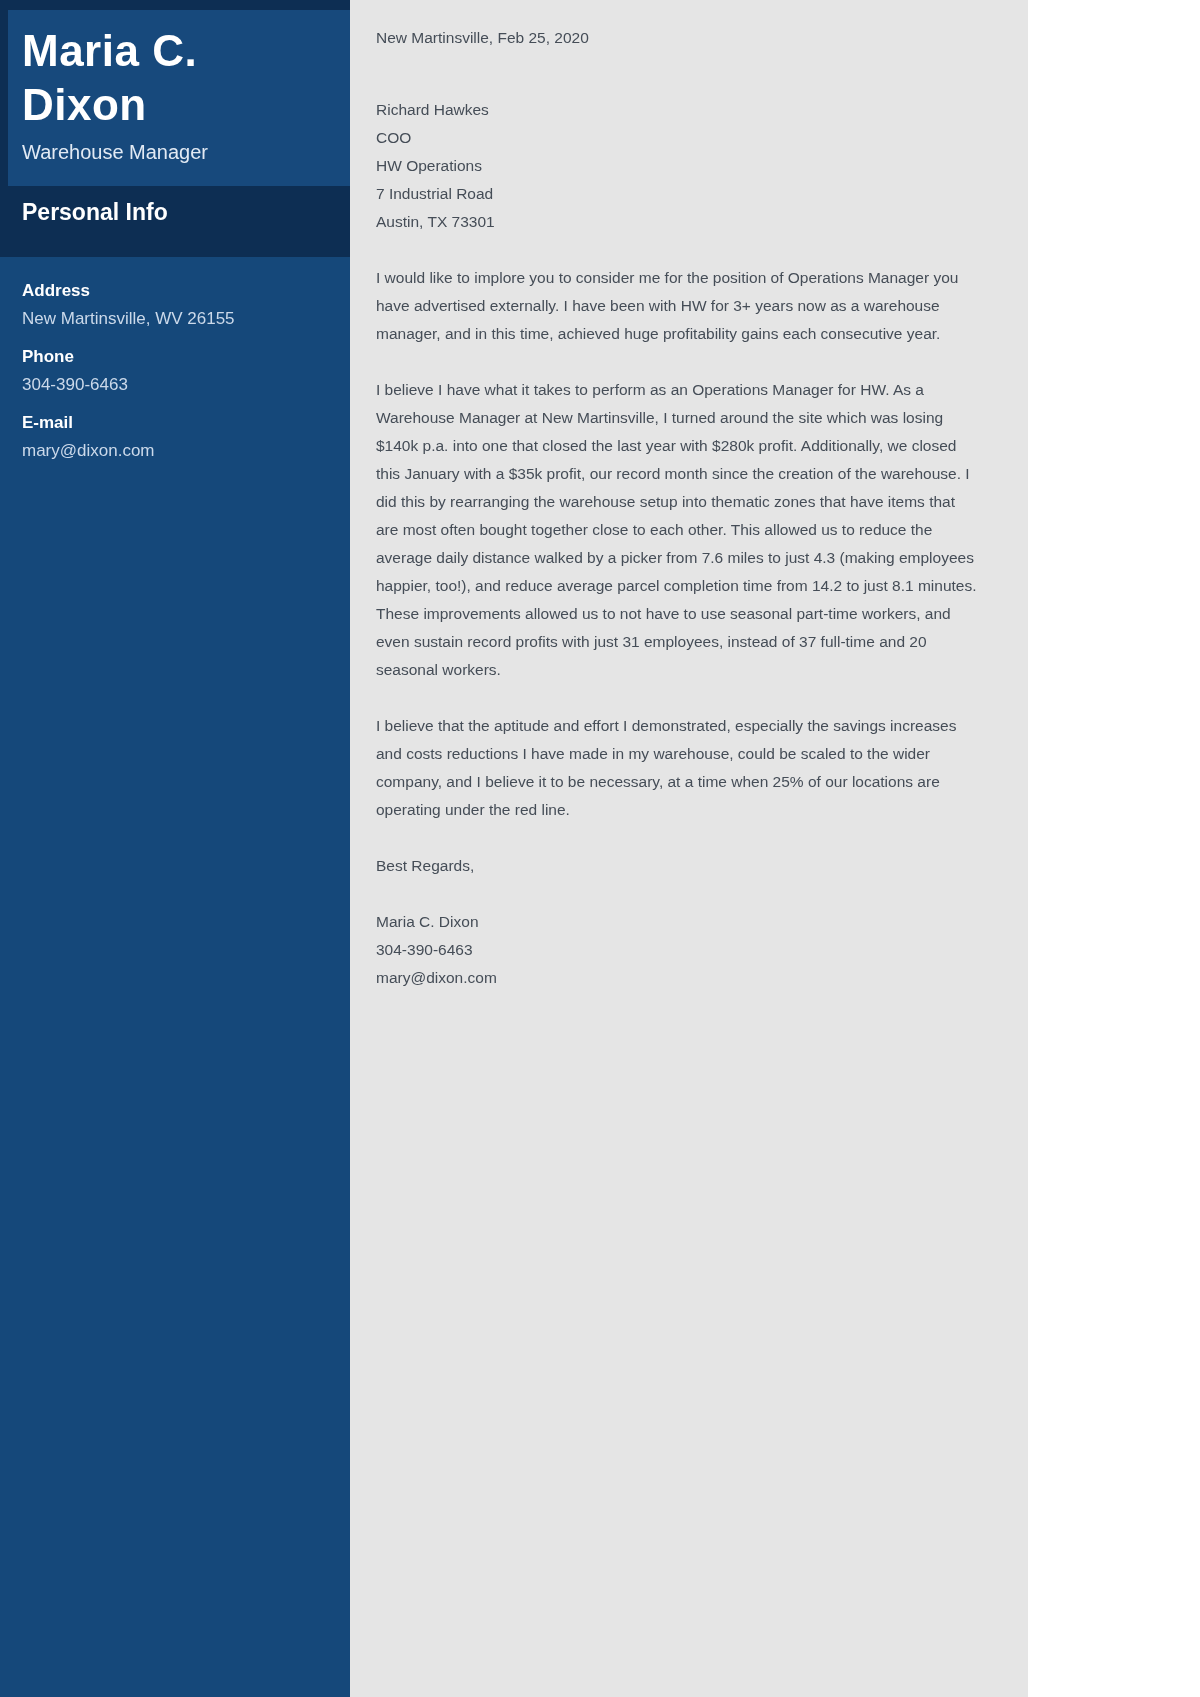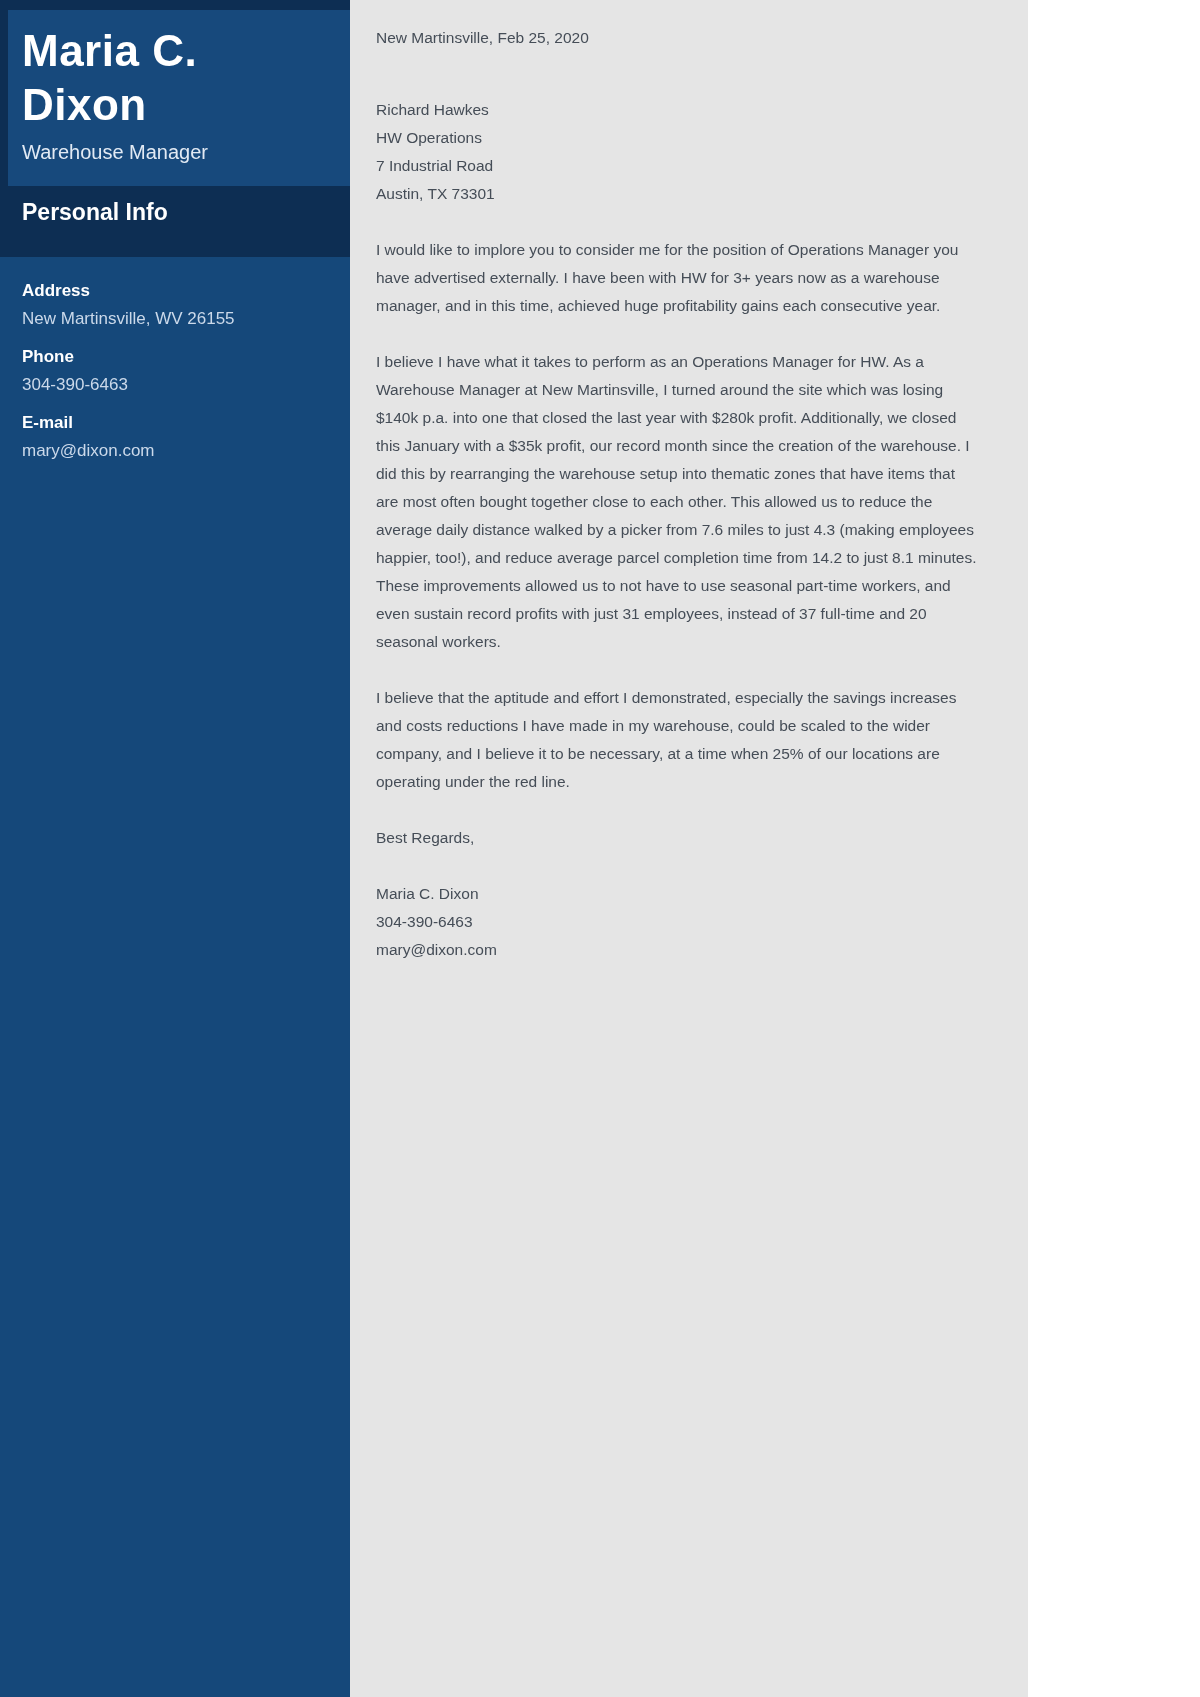--- a/index.html
+++ b/index.html
@@ -120,20 +120,21 @@
         <div class="info-line">mary@dixon.com</div>
       </div>
     </div>
   </aside>
 
   <main class="letter">
     <div class="dateline">New Martinsville, Feb 25, 2020</div>
 
     <div class="recipient-block">
       <div class="recipient-line">Richard Hawkes</div>
+      <div class="recipient-line">COO</div>
       <div class="recipient-line">HW Operations</div>
       <div class="recipient-line">7 Industrial Road</div>
       <div class="recipient-line">Austin, TX 73301</div>
     </div>
 
 
     <p class="para">I would like to implore you to consider me for the position of Operations Manager you have advertised externally. I have been with HW for 3+ years now as a warehouse manager, and in this time, achieved huge profitability gains each consecutive year.</p>
     <p class="para">I believe I have what it takes to perform as an Operations Manager for HW. As a Warehouse Manager at New Martinsville, I turned around the site which was losing $140k p.a. into one that closed the last year with $280k profit. Additionally, we closed this January with a $35k profit, our record month since the creation of the warehouse. I did this by rearranging the warehouse setup into thematic zones that have items that are most often bought together close to each other. This allowed us to reduce the average daily distance walked by a picker from 7.6 miles to just 4.3 (making employees happier, too!), and reduce average parcel completion time from 14.2 to just 8.1 minutes. These improvements allowed us to not have to use seasonal part-time workers, and even sustain record profits with just 31 employees, instead of 37 full-time and 20 seasonal workers.</p>
     <p class="para">I believe that the aptitude and effort I demonstrated, especially the savings increases and costs reductions I have made in my warehouse, could be scaled to the wider company, and I believe it to be necessary, at a time when 25% of our locations are operating under the red line.</p>
 

